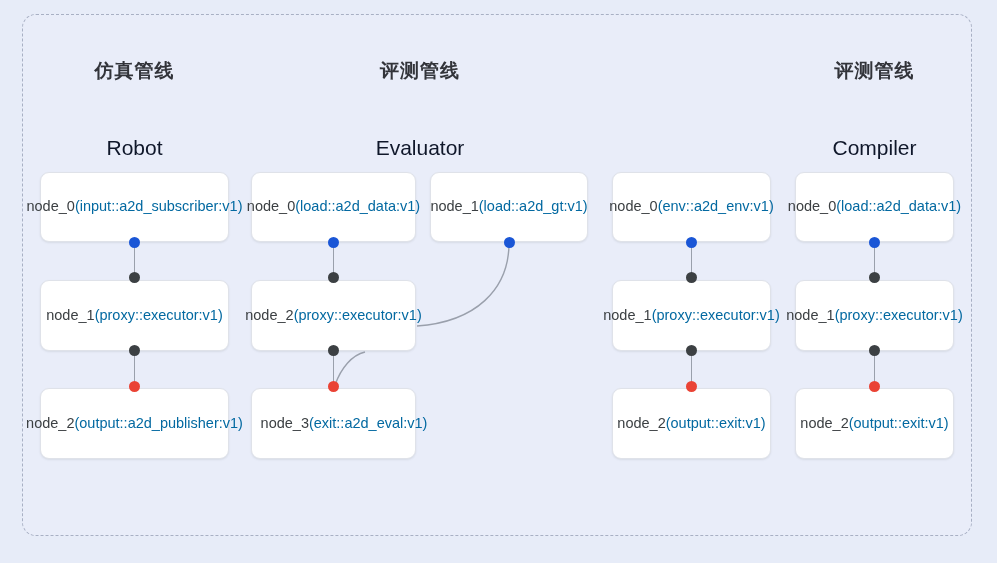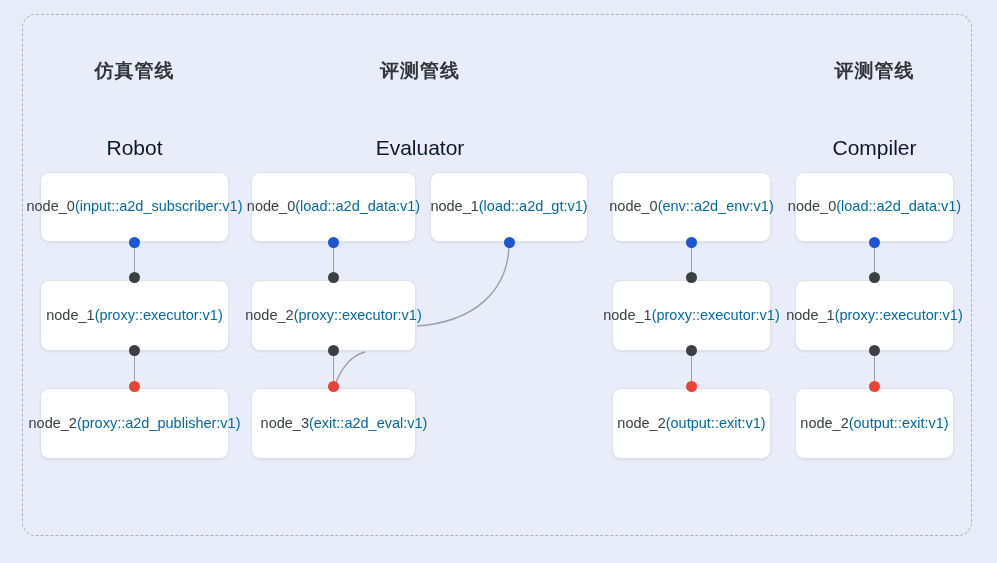--- a/index.html
+++ b/index.html
@@ -133,21 +133,21 @@
   <div class="node" style="left:40px; top:172px; width:189px; height:70px;">
     <div class="n-id">node_0</div>
     <div class="n-type">(input::a2d_subscriber:v1)</div>
   </div>
   <div class="node" style="left:40px; top:280px; width:189px; height:71px;">
     <div class="n-id">node_1</div>
     <div class="n-type">(proxy::executor:v1)</div>
   </div>
   <div class="node" style="left:40px; top:388px; width:189px; height:71px;">
     <div class="n-id">node_2</div>
-    <div class="n-type">(proxy::a2d_publisher:v1)</div>
+    <div class="n-type">(output::a2d_publisher:v1)</div>
   </div>
 
   <div class="link" style="left:134px; top:242px; height:38px;"></div>
   <div class="link" style="left:134px; top:351px; height:37px;"></div>
 
   <div class="dot dot-blue" style="left:129px; top:237px;"></div>
   <div class="dot dot-dark" style="left:129px; top:272px;"></div>
   <div class="dot dot-dark" style="left:129px; top:345px;"></div>
   <div class="dot dot-red" style="left:129px; top:381px;"></div>
 

